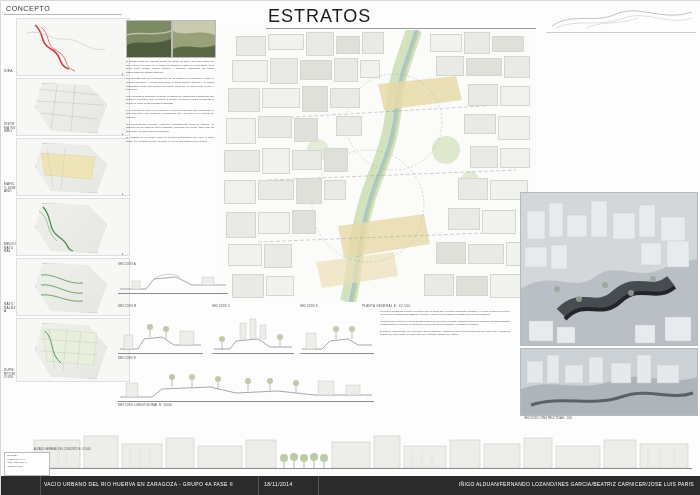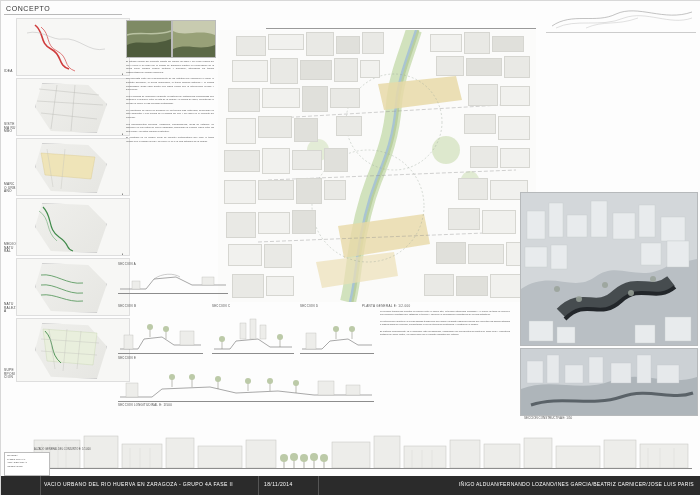--- a/index.html
+++ b/index.html
@@ -163,20 +163,21 @@
             <path d="M28 12 C38 22, 32 34, 44 44" stroke="#3f8a4a" stroke-width="0.9" fill="none"></path>
             <path d="M32 10 L38 50 M50 10 L46 52 M64 12 L60 50" stroke="#bfbfba" stroke-width="0.4"></path>
             <path d="M24 20 L82 24 M24 32 L80 36" stroke="#bfbfba" stroke-width="0.4"></path>
           </svg>
         </div>
       </div>
 
     </div>
   </div>
 
+  <div class="main-title">ESTRATOS</div>
   <div class="title-rule"></div>
 
   <div class="top-sketch">
     <svg width="150" height="26">
       <path d="M6 20 C26 6, 50 18, 70 8 C92 -2, 118 16, 146 6" stroke="#9a9a9a" stroke-width="0.6" fill="none"></path>
       <path d="M10 22 C30 12, 54 22, 78 12 C100 4, 124 20, 146 12" stroke="#c0c0c0" stroke-width="0.5" fill="none"></path>
       <path d="M40 22 C58 14, 70 20, 92 12" stroke="#b5b5b5" stroke-width="0.4" fill="none"></path>
     </svg>
   </div>
 

